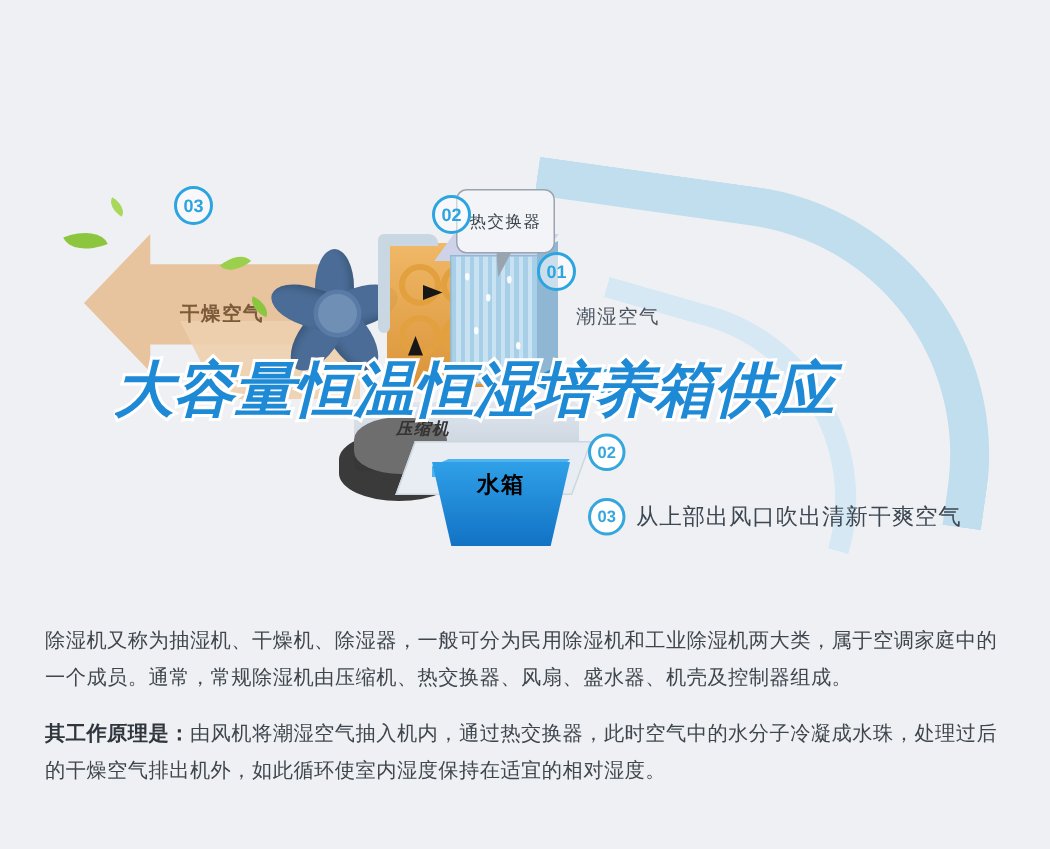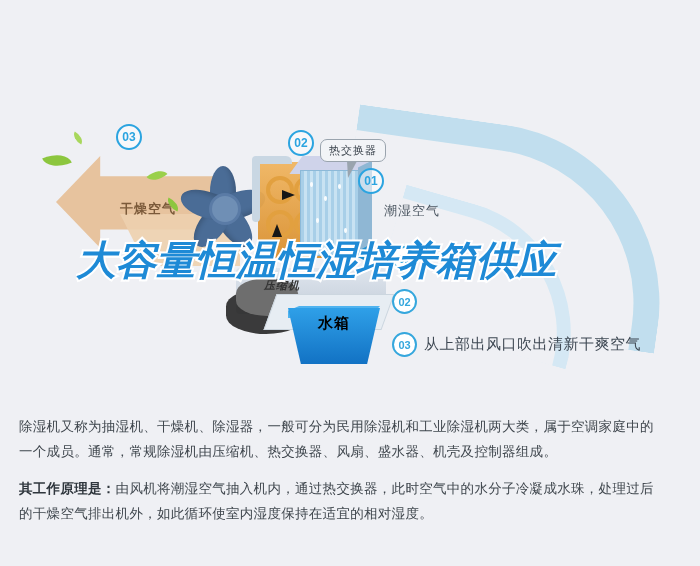--- a/index.html
+++ b/index.html
@@ -146,23 +146,23 @@
     display:flex;align-items:center;justify-content:center;
     background:rgba(255,255,255,.55);
   }
   .bd-01{left:358px;top:50px;}
   .bd-02{left:288px;top:12px;}
   .bd-03{left:116px;top:6px;}
   .label-humid{position:absolute;left:384px;top:84px;font-size:13px;color:#4a5560;letter-spacing:1px;text-align:right;}
 
   
   .callout{
-    position:absolute;left:320px;top:8px;
+    position:absolute;left:304px;top:8px;
     background:#f2f4f7;border:1.5px solid #9aa4ae;border-radius:7px;
-    padding:3px 8px;font-size:11px;color:#3b444d;letter-spacing:1px;white-space:nowrap;margin-top:13px;
+    padding:13px 8px;font-size:11px;color:#3b444d;letter-spacing:1px;white-space:nowrap;
   }
   .callout:after{
     content:"";position:absolute;left:26px;bottom:-17px;
     width:0;height:0;border-left:1px solid transparent;border-right:9px solid transparent;
     border-top:17px solid #9aa4ae;
   }
 
   
   .legend{position:absolute;left:392px;top:246px;width:300px;}
   .legend-item{display:flex;align-items:center;margin-bottom:18px;}
@@ -184,21 +184,21 @@
     line-height:1.02;
     letter-spacing:0px;
     -webkit-text-stroke:4px #ffffff;
     paint-order:stroke fill;
     text-shadow:0 2px 0 rgba(255,255,255,.9);
     pointer-events:none;
   }
   .wm-inner{display:inline-block;width:510px;}
 
   
-  .para{position:absolute;left:19px;width:646px;font-size:13.5px;color:#3f464d;line-height:25px;letter-spacing:.3px;}
+  .para{position:absolute;left:30px;width:646px;font-size:13.5px;color:#3f464d;line-height:25px;letter-spacing:.3px;}
   .para1{top:414px;}
   .para2{top:476px;}
   .para2 b{font-weight:bold;color:#2f363d;}
 </style>
 </head>
 <body>
 
 <div id="page">
 
 

